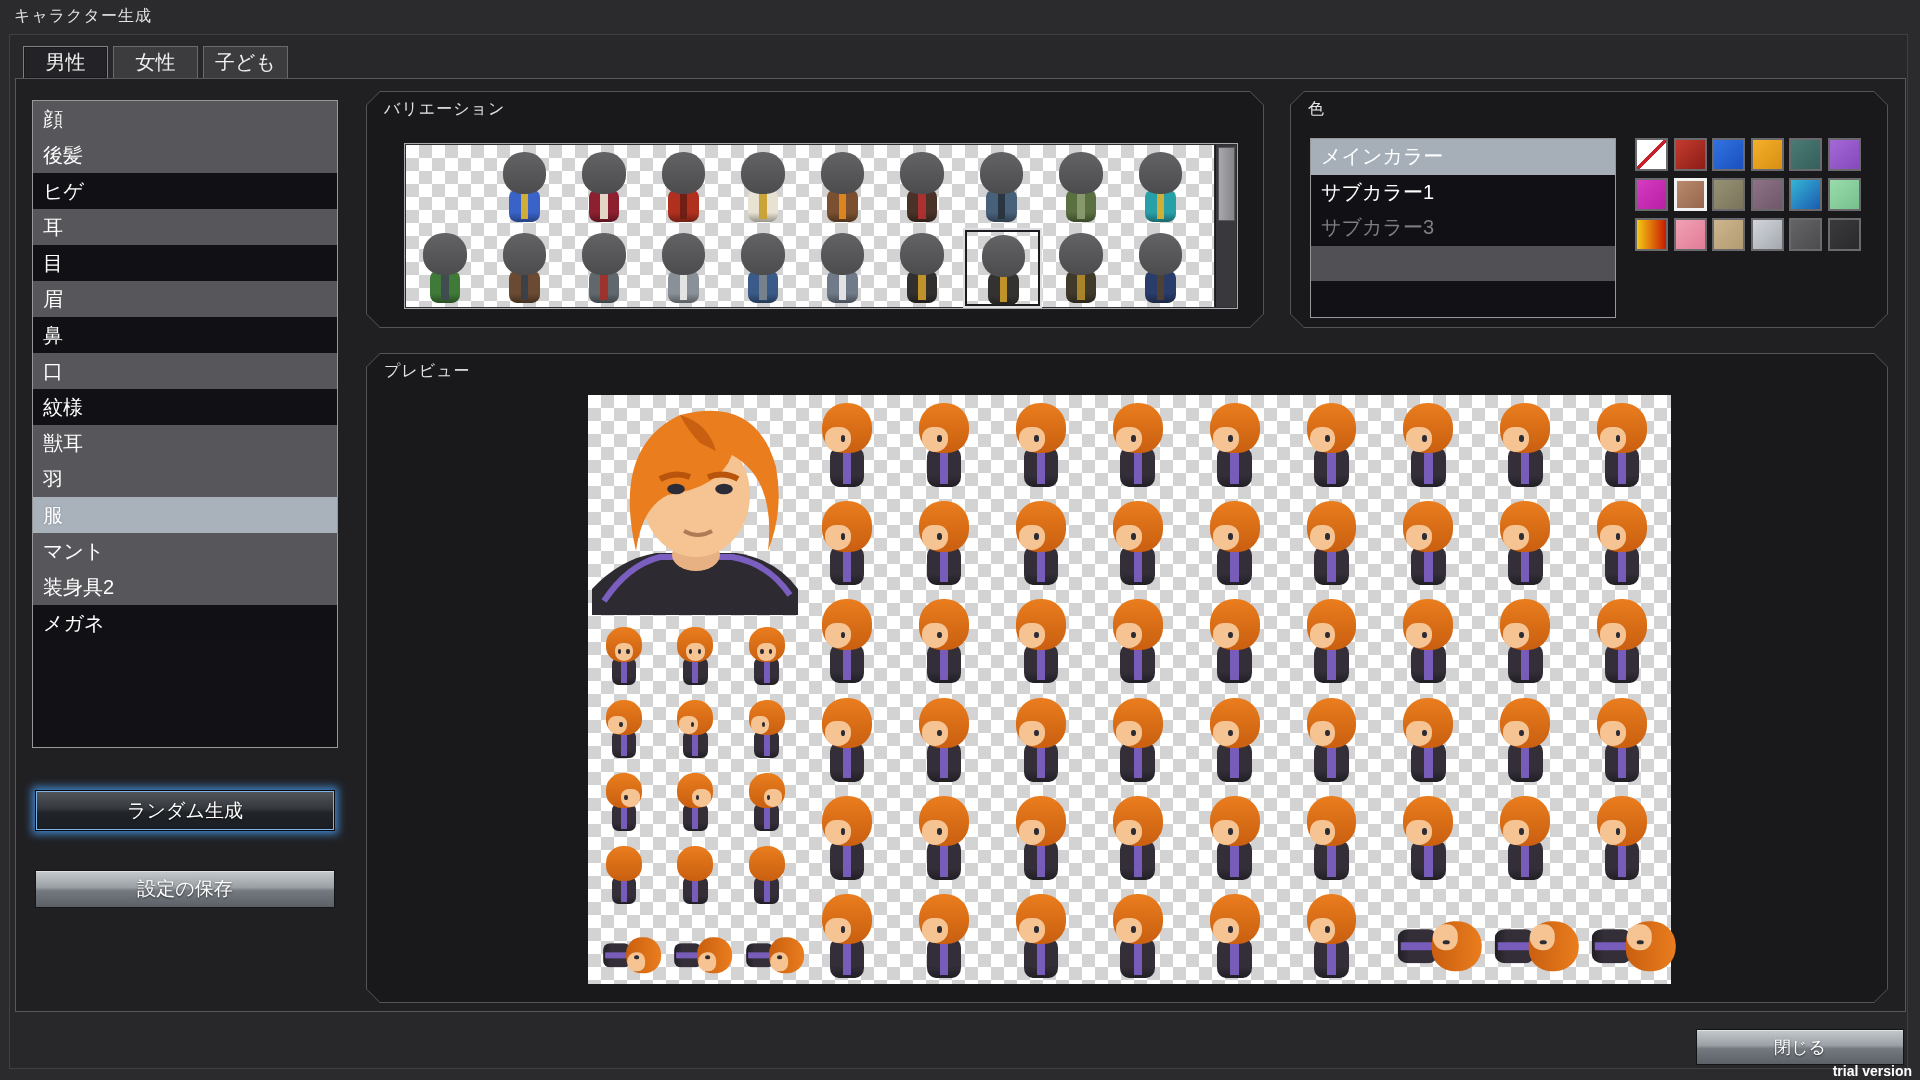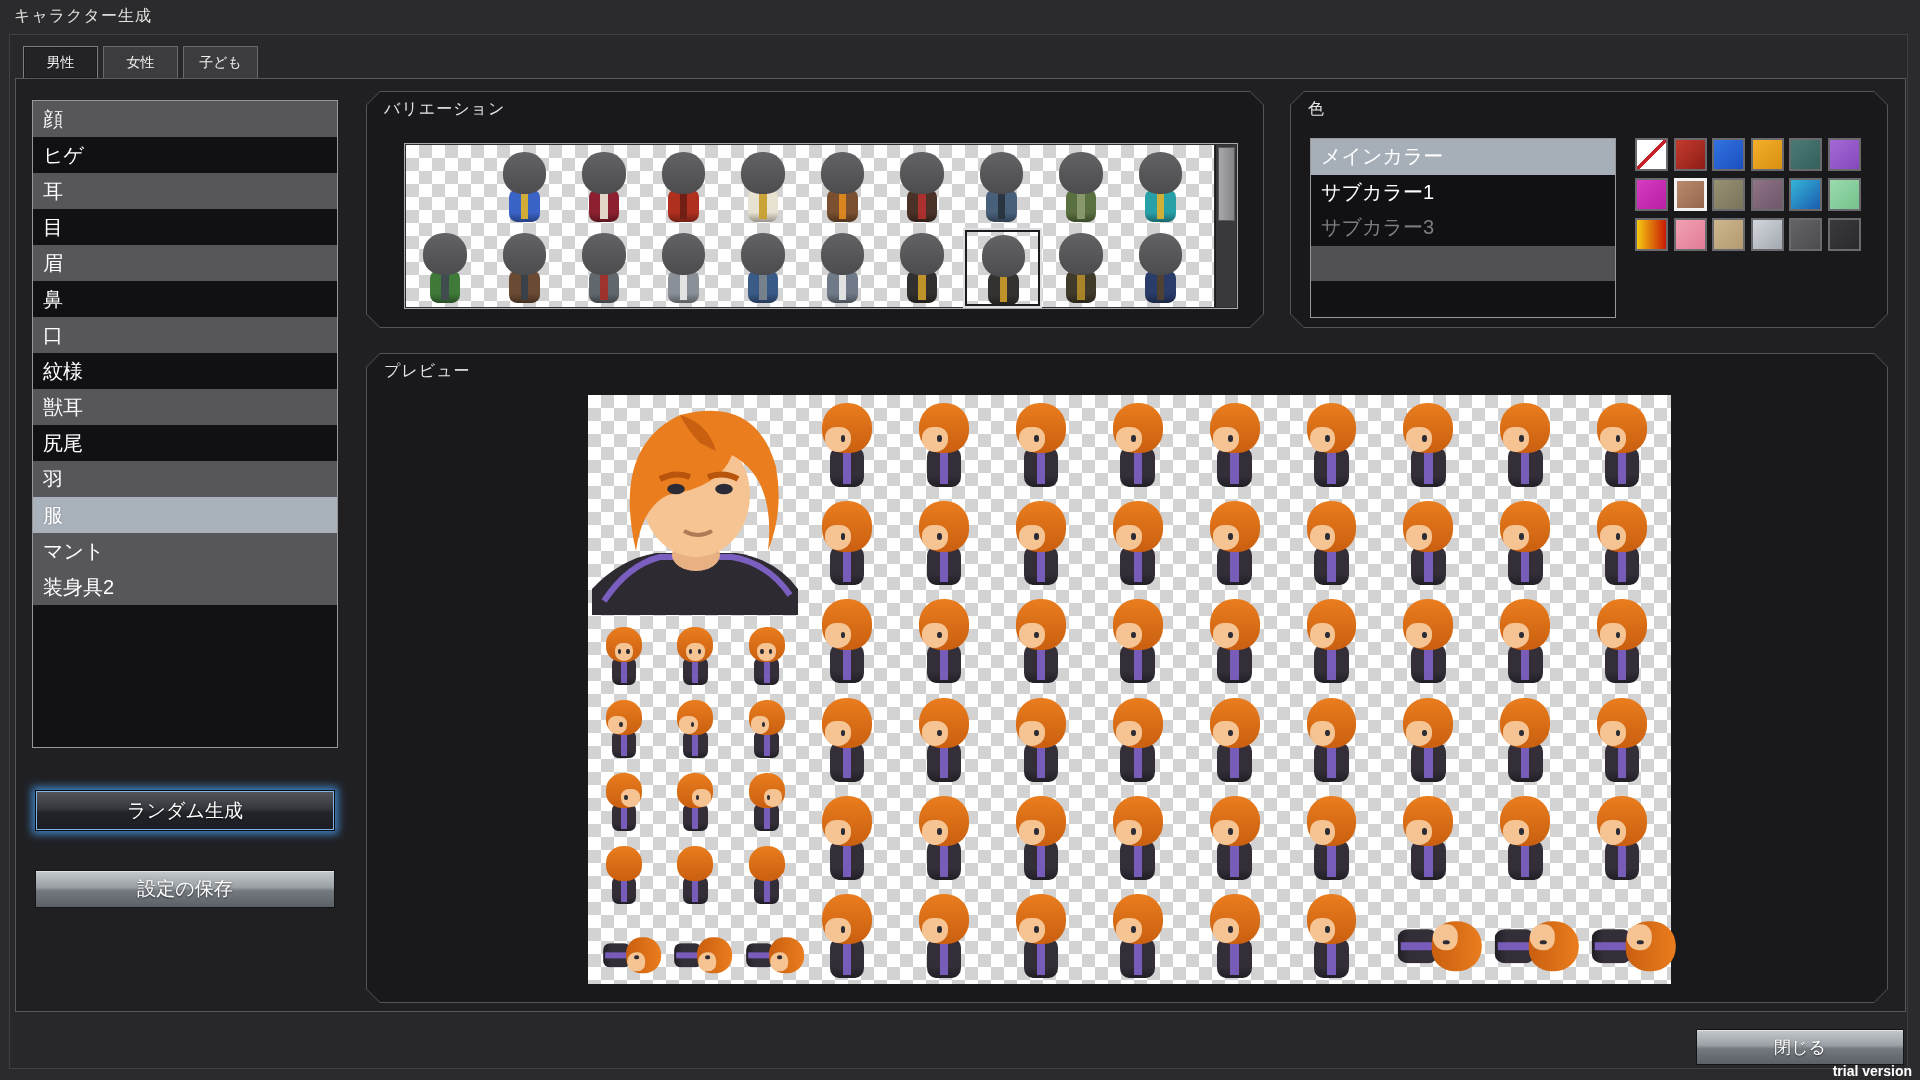--- a/index.html
+++ b/index.html
@@ -6,22 +6,22 @@
   body{
     width:1920px;height:1080px;position:relative;overflow:hidden;
     background:#2b2b2d;
     font-family:"Liberation Sans","DejaVu Sans",sans-serif;
     -webkit-font-smoothing:antialiased;color:#e6e6e6;
   }
   .titlebar{position:absolute;left:14px;top:6px;font-size:16px;color:#e2e2e2;letter-spacing:1px;}
   .dialog{position:absolute;left:9px;top:34px;width:1899px;height:1035px;background:#28282b;border:1px solid #404044;box-sizing:border-box;}
   
   .tabs{position:absolute;left:13px;top:11px;height:33px;display:flex;gap:5px;}
-  .tab{box-sizing:border-box;width:75px;height:33px;display:flex;align-items:center;justify-content:center;
-       font-size:14px;color:#f0f0f0;background:#3c3c3f;border:1px solid #6a6a6e;cursor:default;}
+  .tab{box-sizing:border-box;width:85px;height:33px;display:flex;align-items:center;justify-content:center;
+       font-size:20px;color:#f0f0f0;background:#3c3c3f;border:1px solid #6a6a6e;cursor:default;}
   .tab.sel{background:#232327;border-color:#7e7e82;box-shadow:inset 0 0 0 1px #1a1a1c;}
   
   .content{position:absolute;left:5px;top:43px;width:1891px;height:934px;background:#202023;border:1px solid #58585c;box-sizing:border-box;}
   
   .parts-list{position:absolute;left:16px;top:21px;width:306px;height:648px;border:1px solid #98989b;box-sizing:border-box;background:#121216;}
   .parts-row{height:36px;line-height:36px;padding-left:10px;font-size:20px;color:#fff;box-sizing:border-box;}
   .parts-row.light{background:#56565b;}
   .parts-row.dark{background:#111115;}
   .parts-row.sel{background:#a9b1ba;color:#fff;text-shadow:0 0 2px rgba(40,40,60,.35);}
   
@@ -85,33 +85,34 @@
   <div class="tabs" id="tabs">
       <div class="tab sel">男性</div>
       <div class="tab">女性</div>
       <div class="tab">子ども</div>
     </div>
 
   <div class="content">
 
     <div class="parts-list" id="partsList">
         <div class="parts-row light">顔</div>
+        <div class="parts-row light">後髪</div>
         <div class="parts-row dark">ヒゲ</div>
         <div class="parts-row light">耳</div>
         <div class="parts-row dark">目</div>
         <div class="parts-row light">眉</div>
         <div class="parts-row dark">鼻</div>
         <div class="parts-row light">口</div>
         <div class="parts-row dark">紋様</div>
         <div class="parts-row light">獣耳</div>
-        <div class="parts-row dark">尻尾</div>
         <div class="parts-row light">羽</div>
         <div class="parts-row sel">服</div>
         <div class="parts-row light">マント</div>
         <div class="parts-row light">装身具2</div>
+        <div class="parts-row dark">メガネ</div>
       </div>
 
     <button class="btn btn-random">ランダム生成</button>
     <button class="btn btn-save">設定の保存</button>
 
     <div class="panel panel-variation">
       <div class="panel-inner">
         <div class="panel-label">バリエーション</div>
         <div class="var-box">
           <div class="var-area checker" id="varArea">

